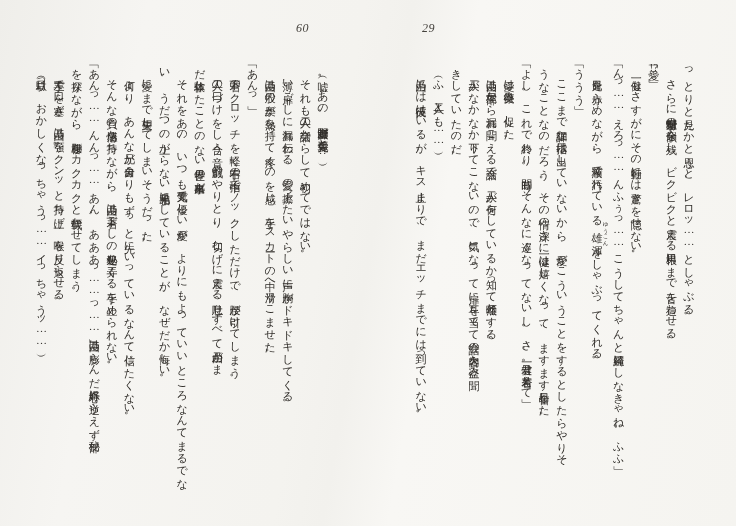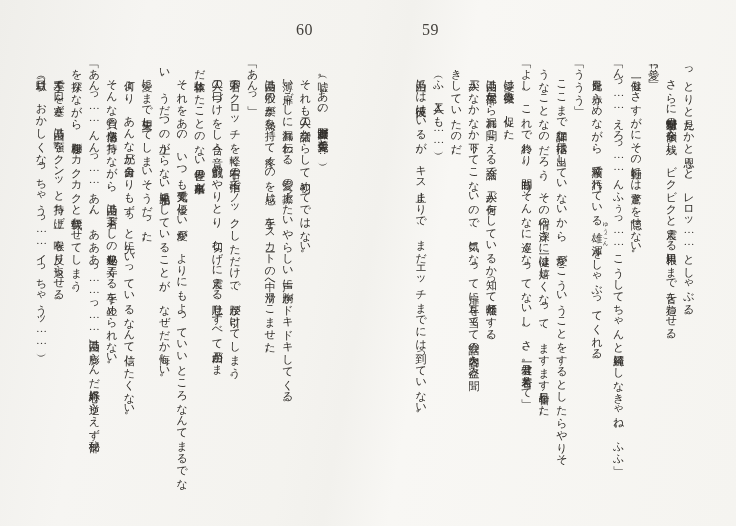--- a/index.html
+++ b/index.html
@@ -12,21 +12,21 @@
     width:736px;height:526px;overflow:hidden;position:relative;
     background:var(--paper);
     font-family:"Liberation Serif","DejaVu Serif",serif;
   }
   .spread{
     position:absolute;inset:0;
     background:linear-gradient(100deg,#efeeea 0%,#f6f5f2 18%,#f4f3ef 44%,#f2f1ed 50%,#f8f7f4 58%,#f5f4f0 100%);
   }
   .folio{
     position:absolute;top:21px;
-    font-size:16px;color:var(--folio);
+    font-size:12px;font-style:italic;color:var(--folio);
     letter-spacing:.5px;
   }
   .folio-left{left:296px;}
   .folio-right{left:422px;}
   .page-text{
     position:absolute;top:61px;height:455px;
     writing-mode:vertical-rl;text-orientation:upright;
     font-size:11px;line-height:17.6px;
     color:var(--ink);
   }
@@ -37,21 +37,21 @@
   .tcy{text-combine-upright:all;-webkit-text-combine:horizontal;}
   ruby rt{font-size:5.5px;letter-spacing:0;color:var(--ink);}
 </style>
 </head>
 <body>
 
 <div class="spread">
 
   <div class="folio folio-left">60</div>
 
-  <div class="folio folio-right">59</div>
+  <div class="folio folio-right">29</div>
 
   <div class="page-text page-text-left" id="page-left-text">
       <p class="line indent">（嘘。あの、童貞野郎が愛先輩と<span class="tcy">!?</span>）</p>
       <p class="line indent">それも二人の会話からして初めてではない。</p>
       <p class="line indent">薄い扉ごしに漏れ伝わる、愛の上擦ったいやらしい声に胸がドキドキしてくる。</p>
       <p class="line indent">由乃は股の奥が熱を持って疼くのを感じ、手をスカートの中へ滑りこませた。</p>
       <p class="line">「あんっ」</p>
       <p class="line indent">下着のクロッチを軽く右手の中指でノックしただけで、腰が引けてしまう。</p>
       <p class="line indent">二人の口づけをし合う音、前戯のやりとり、切なげに震える吐息、すべて由乃がま</p>
       <p class="line">だ体験したことのない世界の出来事だ。</p>

